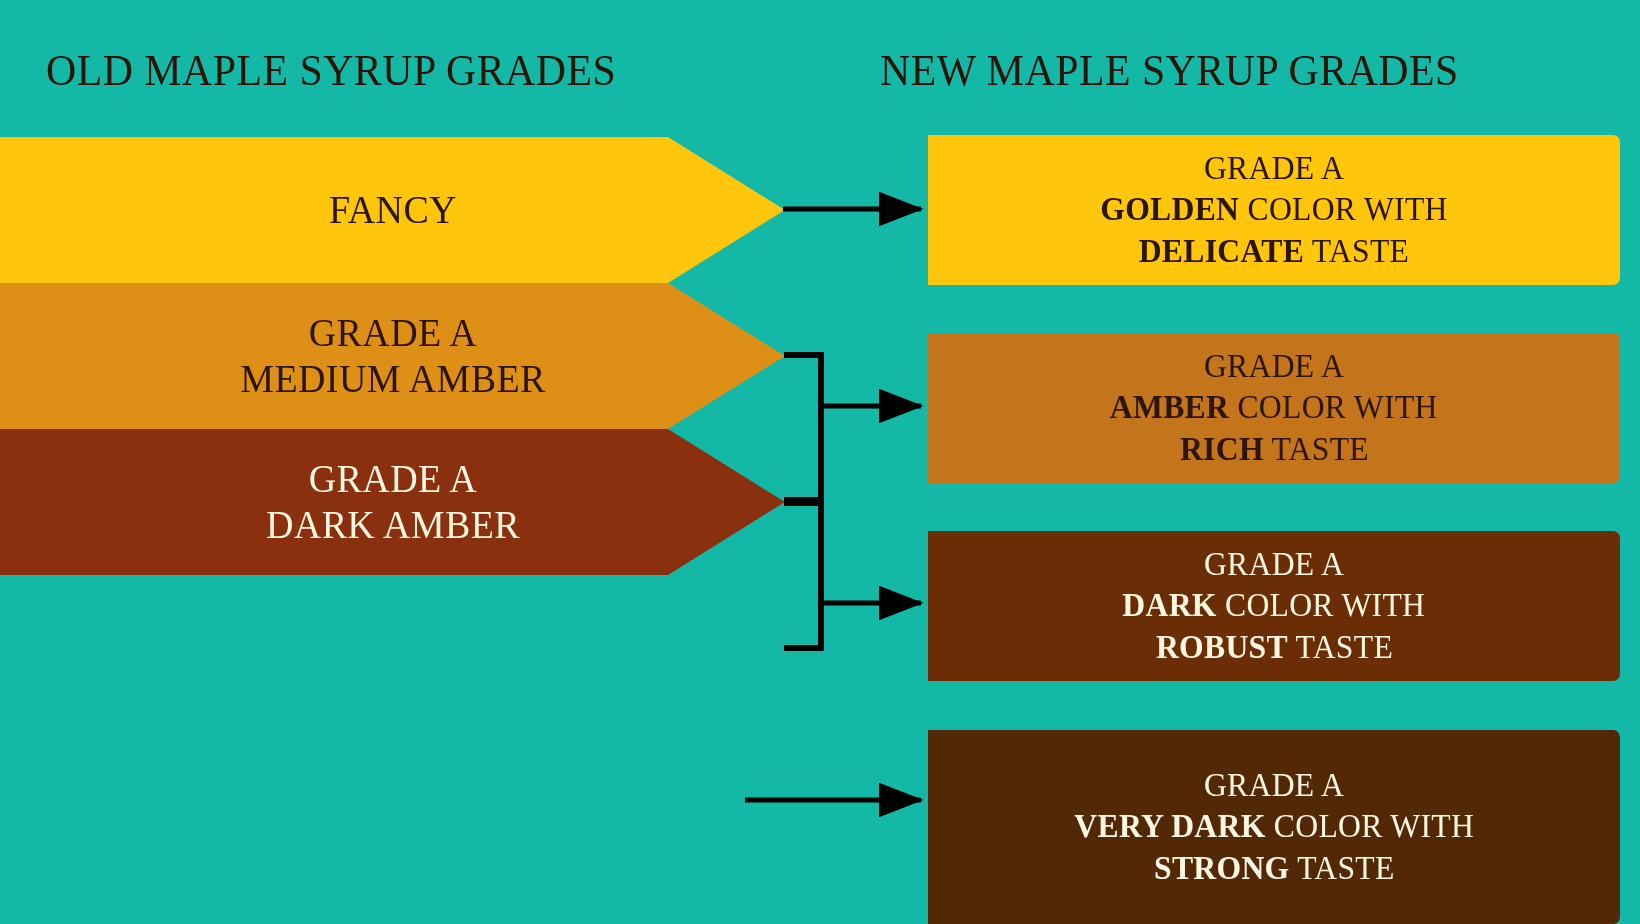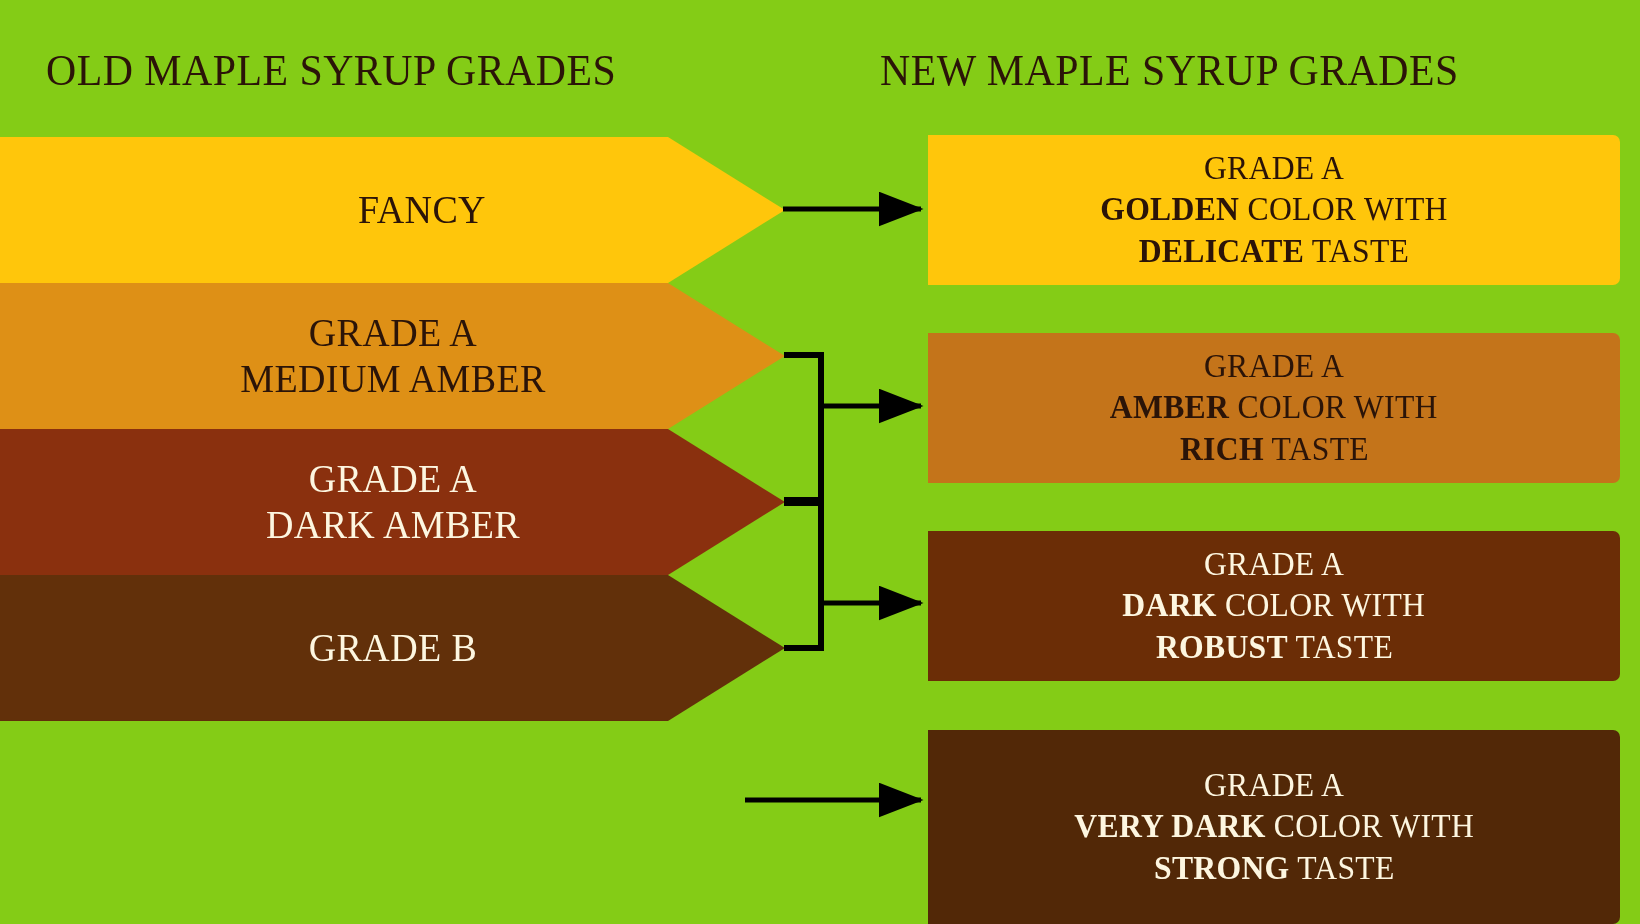--- a/index.html
+++ b/index.html
@@ -99,50 +99,45 @@
     left: 0;
     top: 0;
     width: 1640px;
     height: 924px;
     pointer-events: none;
   }
 </style>
 </head>
 <body>
 
-<div id="root" style="background: #84cc16;">
+<div id="root" style="background: #14b8a6;">
 
   <div class="heading" id="old-heading" style="color: rgb(43, 20, 8);">OLD MAPLE SYRUP GRADES</div>
   <div class="heading" id="new-heading" style="color: rgb(43, 20, 8);">NEW MAPLE SYRUP GRADES</div>
 
-  <div class="band" id="band-0" style="top: 137px; height: 146px; background: rgb(255, 198, 11); color: rgb(43, 20, 8); padding-left: 29px;">
+  <div class="band" id="band-0" style="top: 137px; height: 146px; background: rgb(255, 198, 11); color: rgb(43, 20, 8);">
     <div class="band-text">
       <span>FANCY</span>
     </div>
   </div>
 
   <div class="band" id="band-1" style="top: 283px; height: 146px; background: rgb(222, 144, 22); color: rgb(43, 20, 8);">
     <div class="band-text">
       <span>GRADE A</span><br>
       <span>MEDIUM AMBER</span>
     </div>
   </div>
 
   <div class="band" id="band-2" style="top: 429px; height: 146px; background: rgb(138, 48, 14); color: rgb(253, 246, 224);">
     <div class="band-text">
       <span>GRADE A</span><br>
       <span>DARK AMBER</span>
     </div>
   </div>
 
-  <div class="band" id="band-3" style="top: 575px; height: 146px; background: rgb(98, 48, 10); color: rgb(253, 246, 224);">
-    <div class="band-text">
-      <span>GRADE B</span>
-    </div>
-  </div>
 
 
   <div class="panel" id="panel-0" style="top: 135px; height: 150px; background: rgb(255, 198, 11); color: rgb(43, 20, 8);">
     <span class="line">GRADE A</span>
     <span class="line"><b>GOLDEN</b><span> COLOR WITH</span></span>
     <span class="line"><b>DELICATE</b><span> TASTE</span></span>
   </div>
 
   <div class="panel" id="panel-1" style="top: 333px; height: 150px; background: rgb(196, 116, 26); color: rgb(43, 20, 8);">
     <span class="line">GRADE A</span>

